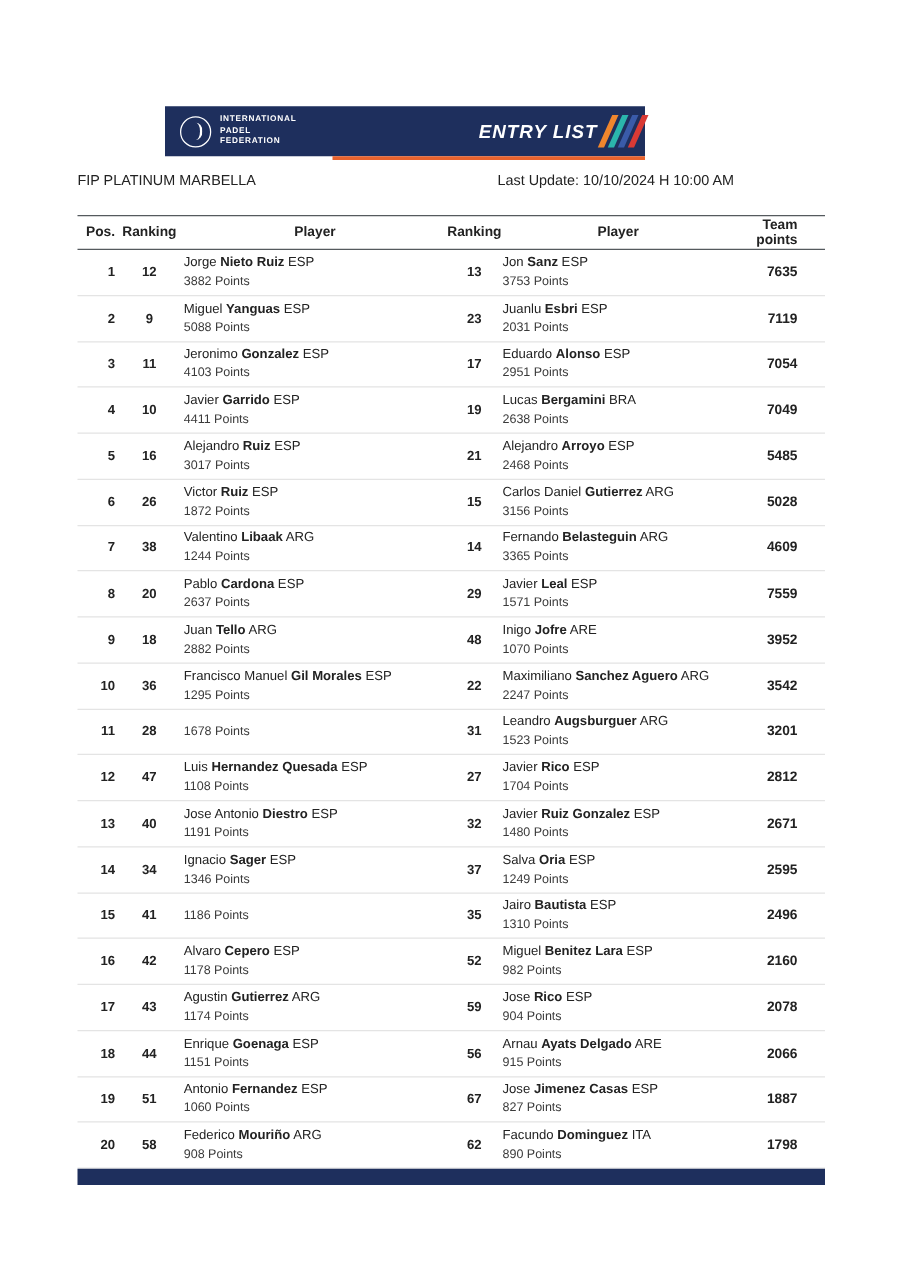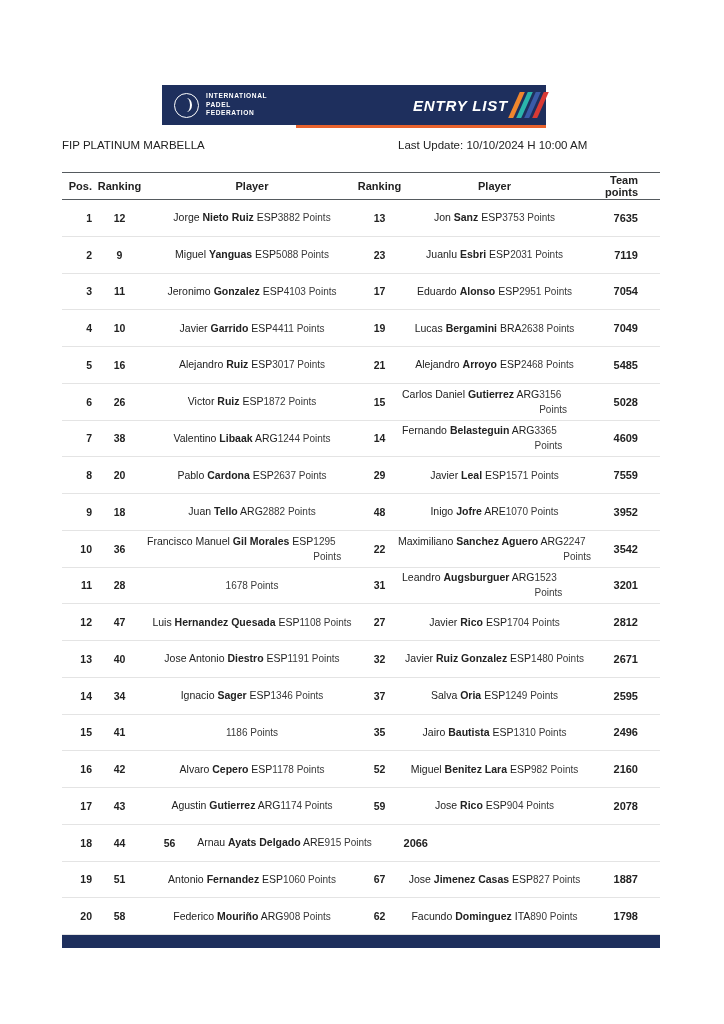--- a/index.html
+++ b/index.html
@@ -6,21 +6,21 @@
   .page {
     position: relative;
     width: 724px; height: 1024px;
     background:#ffffff;
     font-family: "Liberation Sans", "DejaVu Sans", sans-serif;
     color:#222222;
     overflow: hidden;
   }
   
   .banner {
-    position:absolute; left:162px; top:85px; width:384px; height:40px;
+    position:absolute; left:132px; top:85px; width:384px; height:40px;
     background:#1e2f5d; display:flex; align-items:center;
   }
   .logo { display:flex; align-items:center; gap:7px; padding-left:12px; }
   .logo-circle {
     width:25px; height:25px; border:1.6px solid #ffffff; border-radius:50%;
     display:flex; align-items:center; justify-content:center; box-sizing:border-box;
   }
   .logo-glyph {
     width:9px; height:14px; border-right:2px solid #ffffff;
     border-radius:0 50% 50% 0 / 0 50% 50% 0;
@@ -58,21 +58,21 @@
   .col-team  { width:73px;  text-align:right; padding-right:22px; }
   .thead .col-player, .thead .col-player2 { text-align:center; }
   .trow {
     display:flex; align-items:center;
     height:36.75px; box-sizing:border-box;
     border-bottom:1px solid #e4e4e4;
     font-size:10.5px;
   }
   .trow .col-pos, .trow .col-rank, .trow .col-rank2 { font-weight:bold; }
   .trow .col-team { font-weight:bold; font-size:11px; }
-  .pcell { display:flex; flex-direction:row; justify-content:center; }
+  .pcell { display:flex; flex-direction:column; justify-content:center; }
   .pname { line-height:15px; white-space:nowrap; }
   .pname .plast { font-weight:bold; }
   .ppoints { line-height:15px; color:#3a3a3a; font-size:10px; }
   
   .footer-bar { position:absolute; left:62px; top:935px; width:598px; height:13px; background:#1e2f5d; }
 </style>
 </head>
 <body>
 
 <div class="page">
@@ -343,20 +343,24 @@
     <div class="cell col-rank2">59</div>
     <div class="cell col-player2 pcell">
       <div class="pname"><span>Jose</span> <span class="plast">Rico</span> <span>ESP</span></div>
       <div class="ppoints">904 Points</div>
     </div>
     <div class="cell col-team">2078</div>
   </div>
         <div class="trow">
     <div class="cell col-pos">18</div>
     <div class="cell col-rank">44</div>
+    <div class="cell col-player pcell">
+      <div class="pname"><span>Enrique</span> <span class="plast">Goenaga</span> <span>ESP</span></div>
+      <div class="ppoints">1151 Points</div>
+    </div>
     <div class="cell col-rank2">56</div>
     <div class="cell col-player2 pcell">
       <div class="pname"><span>Arnau</span> <span class="plast">Ayats Delgado</span> <span>ARE</span></div>
       <div class="ppoints">915 Points</div>
     </div>
     <div class="cell col-team">2066</div>
   </div>
         <div class="trow">
     <div class="cell col-pos">19</div>
     <div class="cell col-rank">51</div>

